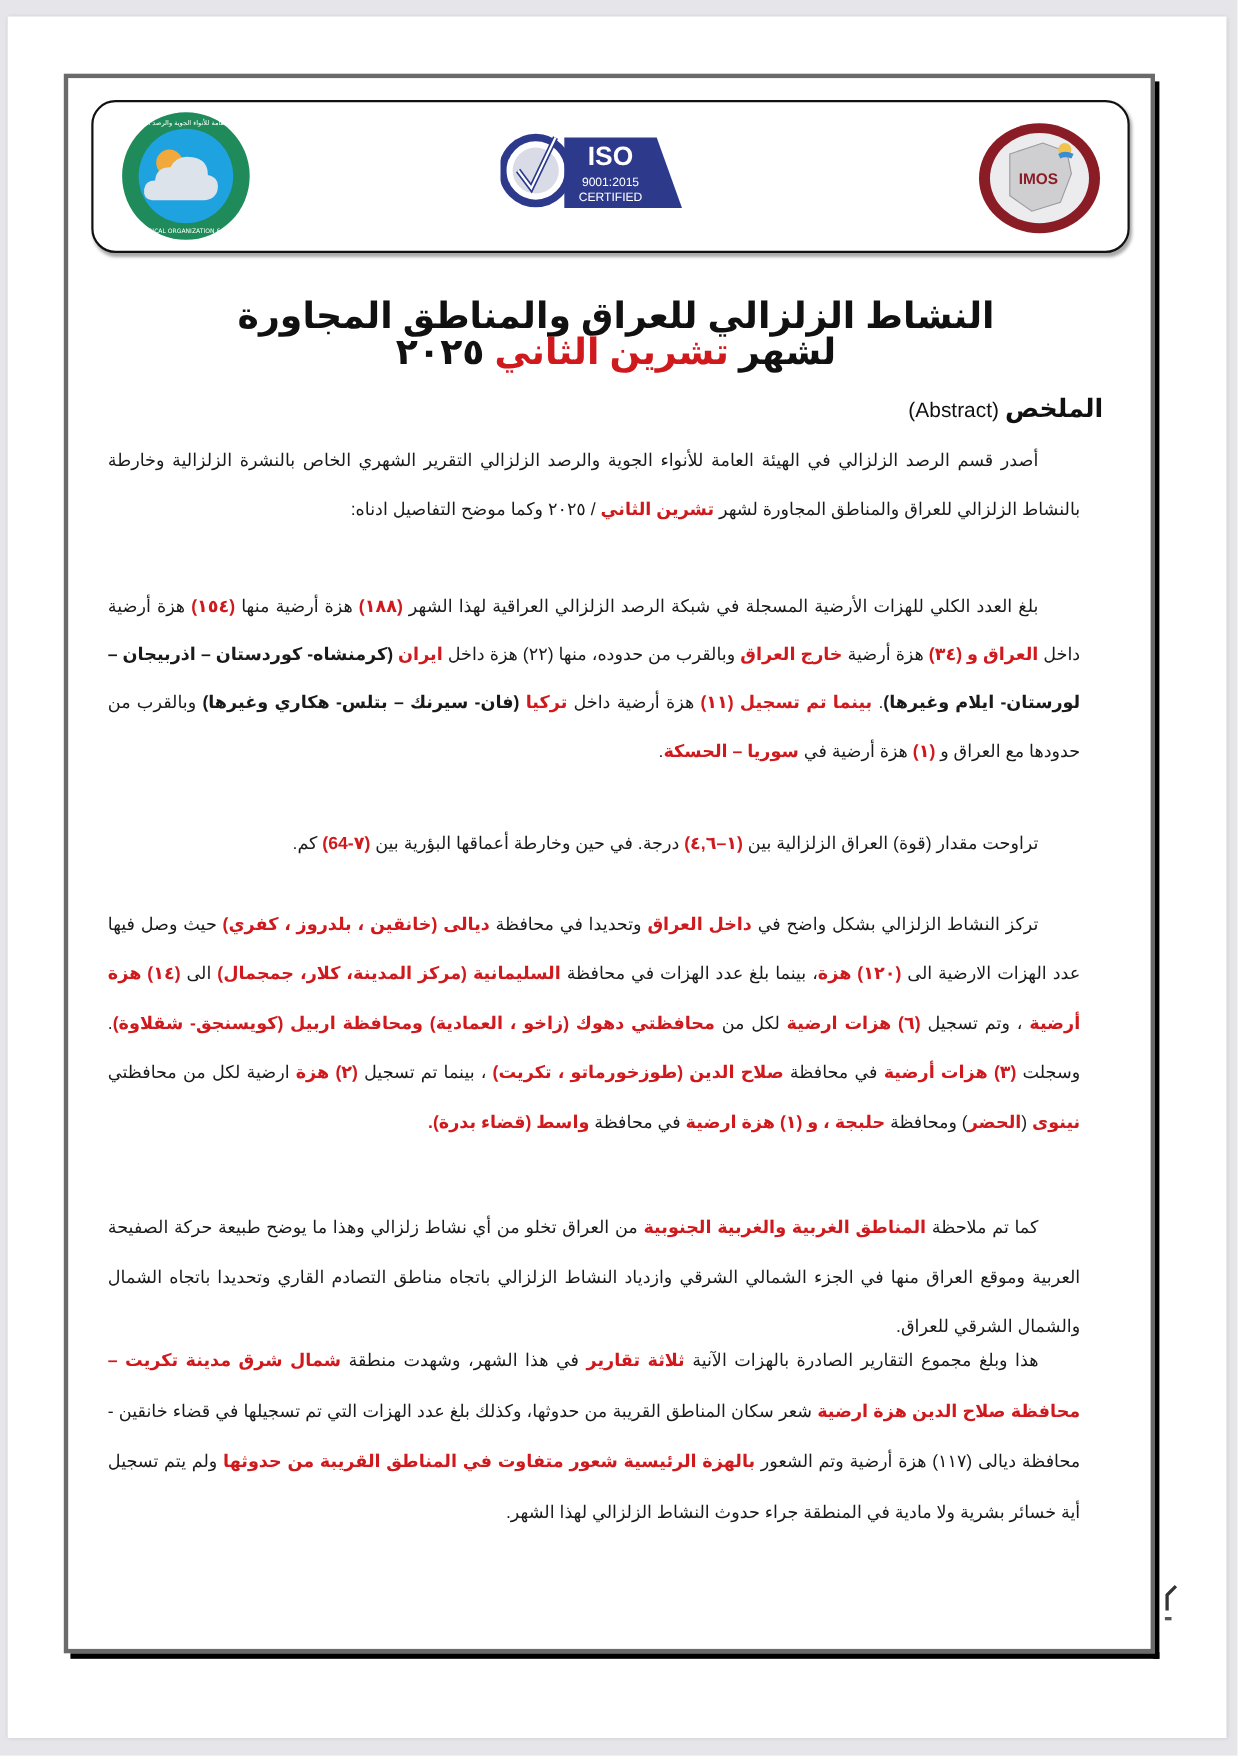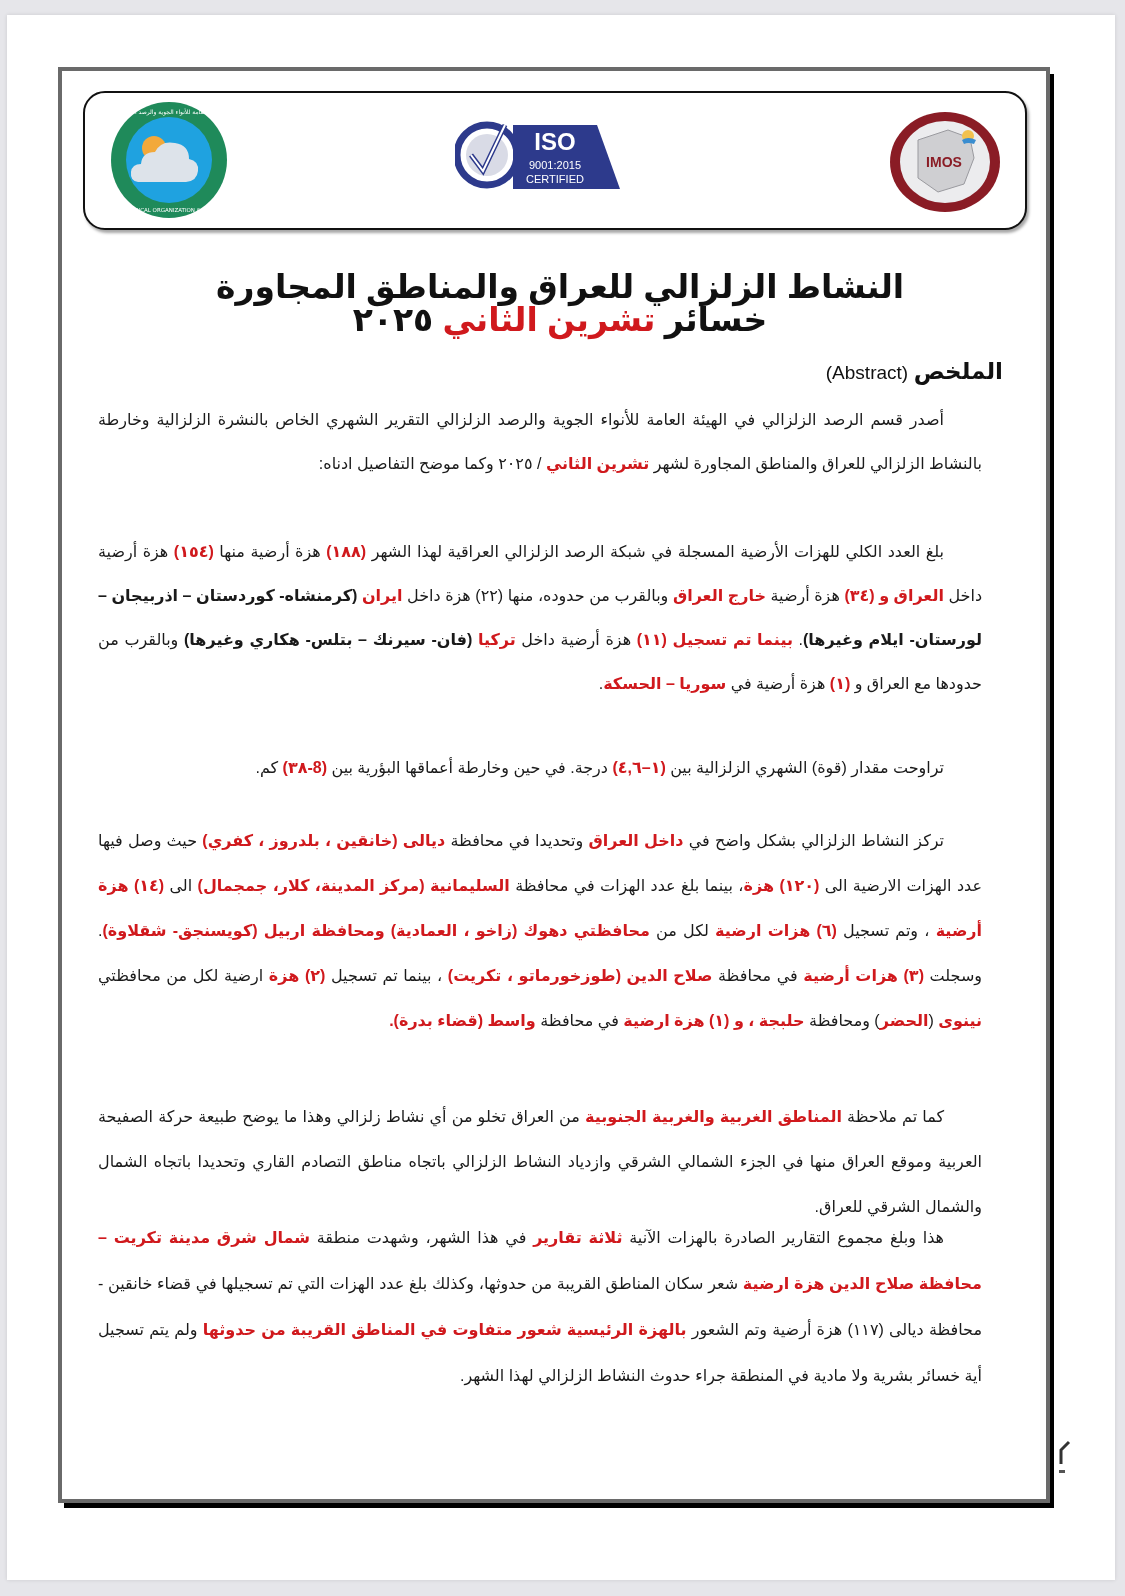--- a/index.html
+++ b/index.html
@@ -106,31 +106,31 @@
   <ellipse cx="57" cy="52" rx="55" ry="50" fill="#8a1c25"></ellipse>
   <ellipse cx="57" cy="52" rx="45" ry="41" fill="#ececee"></ellipse>
   <path d="M30 30 l30 -10 l22 8 l4 20 l-10 26 l-26 8 l-20 -14 z" fill="#cfcfd2" stroke="#9a9a9f" stroke-width="1"></path>
   <circle cx="80" cy="26" r="6" fill="#f2c14e"></circle>
   <path d="M74 30 q6 -4 14 0 l-2 4 q-6 -2 -10 0 z" fill="#3a8dd0"></path>
   <text x="56" y="57" font-size="14" font-weight="bold" fill="#8a1c25" text-anchor="middle" font-family="Liberation Sans, sans-serif">IMOS</text>
 </svg>
 
 <div class="title title-1">النشاط الزلزالي للعراق والمناطق المجاورة</div>
 <div class="title title-2">
-  <span>خسائر </span><span class="red">تشرين الثاني</span><span> ٢٠٢٥</span>
+  <span>لشهر </span><span class="red">تشرين الثاني</span><span> ٢٠٢٥</span>
 </div>
 
 <div class="abstract-head">
   <b>الملخص</b>
   <span class="en">(Abstract)</span>
 </div>
 
 <div class="para p1 indent"><span class="seg">أصدر قسم الرصد الزلزالي في الهيئة العامة للأنواء الجوية والرصد الزلزالي التقرير الشهري الخاص بالنشرة الزلزالية وخارطة بالنشاط الزلزالي للعراق والمناطق المجاورة لشهر </span><span class="seg hl">تشرين الثاني</span><span class="seg"> / ٢٠٢٥ وكما موضح التفاصيل ادناه:</span></div>
 <div class="para p2 indent"><span class="seg">بلغ العدد الكلي للهزات الأرضية المسجلة في شبكة الرصد الزلزالي العراقية لهذا الشهر </span><span class="seg hl">(١٨٨)</span><span class="seg"> هزة أرضية منها </span><span class="seg hl">(١٥٤)</span><span class="seg"> هزة أرضية داخل </span><span class="seg hl">العراق و (٣٤)</span><span class="seg"> هزة أرضية </span><span class="seg hl">خارج العراق</span><span class="seg"> وبالقرب من حدوده، منها (٢٢) هزة داخل </span><span class="seg hl">ايران</span><span class="seg bd"> (كرمنشاه- كوردستان – اذربيجان – لورستان- ايلام وغيرها)</span><span class="seg">. </span><span class="seg hl">بينما تم تسجيل (١١)</span><span class="seg"> هزة أرضية داخل </span><span class="seg hl">تركيا</span><span class="seg bd"> (فان- سيرنك – بتلس- هكاري وغيرها)</span><span class="seg"> وبالقرب من حدودها مع العراق و </span><span class="seg hl">(١)</span><span class="seg"> هزة أرضية في </span><span class="seg hl">سوريا – الحسكة</span><span class="seg">.</span></div>
-<div class="para p3 indent"><span class="seg">تراوحت مقدار (قوة) الشهري الزلزالية بين </span><span class="seg hl">(١–٤,٦)</span><span class="seg"> درجة. في حين وخارطة أعماقها البؤرية بين </span><span class="seg hl">(8-٣٨)</span><span class="seg"> كم.</span></div>
+<div class="para p3 indent"><span class="seg">تراوحت مقدار (قوة) العراق الزلزالية بين </span><span class="seg hl">(١–٤,٦)</span><span class="seg"> درجة. في حين وخارطة أعماقها البؤرية بين </span><span class="seg hl">(٧-64)</span><span class="seg"> كم.</span></div>
 <div class="para p4 indent"><span class="seg">تركز النشاط الزلزالي بشكل واضح في </span><span class="seg hl">داخل العراق</span><span class="seg"> وتحديدا في محافظة </span><span class="seg hl">ديالى (خانقين ، بلدروز ، كفري)</span><span class="seg"> حيث وصل فيها عدد الهزات الارضية الى </span><span class="seg hl">(١٢٠) هزة</span><span class="seg">، بينما بلغ عدد الهزات في محافظة </span><span class="seg hl">السليمانية (مركز المدينة، كلار، جمجمال)</span><span class="seg"> الى </span><span class="seg hl">(١٤) هزة أرضية</span><span class="seg"> ، وتم تسجيل </span><span class="seg hl">(٦) هزات ارضية</span><span class="seg"> لكل من </span><span class="seg hl">محافظتي دهوك (زاخو ، العمادية) ومحافظة اربيل (كويسنجق- شقلاوة)</span><span class="seg">. وسجلت </span><span class="seg hl">(٣) هزات أرضية</span><span class="seg"> في محافظة </span><span class="seg hl">صلاح الدين (طوزخورماتو ، تكريت)</span><span class="seg"> ، بينما تم تسجيل </span><span class="seg hl">(٢) هزة</span><span class="seg"> ارضية لكل من محافظتي </span><span class="seg hl">نينوى</span><span class="seg"> (</span><span class="seg hl">الحضر</span><span class="seg">) ومحافظة </span><span class="seg hl">حلبجة ، و (١) هزة ارضية</span><span class="seg"> في محافظة </span><span class="seg hl">واسط (قضاء بدرة).</span></div>
 <div class="para p5 indent"><span class="seg">كما تم ملاحظة </span><span class="seg hl">المناطق الغربية والغربية الجنوبية</span><span class="seg"> من العراق تخلو من أي نشاط زلزالي وهذا ما يوضح طبيعة حركة الصفيحة العربية وموقع العراق منها في الجزء الشمالي الشرقي وازدياد النشاط الزلزالي باتجاه مناطق التصادم القاري وتحديدا باتجاه الشمال والشمال الشرقي للعراق.</span></div>
 <div class="para p6 indent"><span class="seg">هذا وبلغ مجموع التقارير الصادرة بالهزات الآنية </span><span class="seg hl">ثلاثة تقارير</span><span class="seg"> في هذا الشهر، وشهدت منطقة </span><span class="seg hl">شمال شرق مدينة تكريت – محافظة صلاح الدين هزة ارضية</span><span class="seg">  شعر سكان المناطق القريبة من حدوثها، وكذلك بلغ عدد الهزات التي تم تسجيلها في قضاء خانقين - محافظة ديالى (١١٧) هزة أرضية وتم الشعور </span><span class="seg hl">بالهزة الرئيسية شعور متفاوت في المناطق القريبة من حدوثها</span><span class="seg"> ولم يتم تسجيل أية خسائر بشرية ولا مادية في المنطقة جراء حدوث النشاط الزلزالي لهذا الشهر.</span></div>
 
 <svg class="edge-mark" viewBox="0 0 14 40">
   <path d="M12 2 l-8 8 l0 14" fill="none" stroke="#333" stroke-width="3"></path>
   <rect x="2" y="30" width="6" height="3" fill="#555"></rect>
 </svg>
 
 </body></html>

